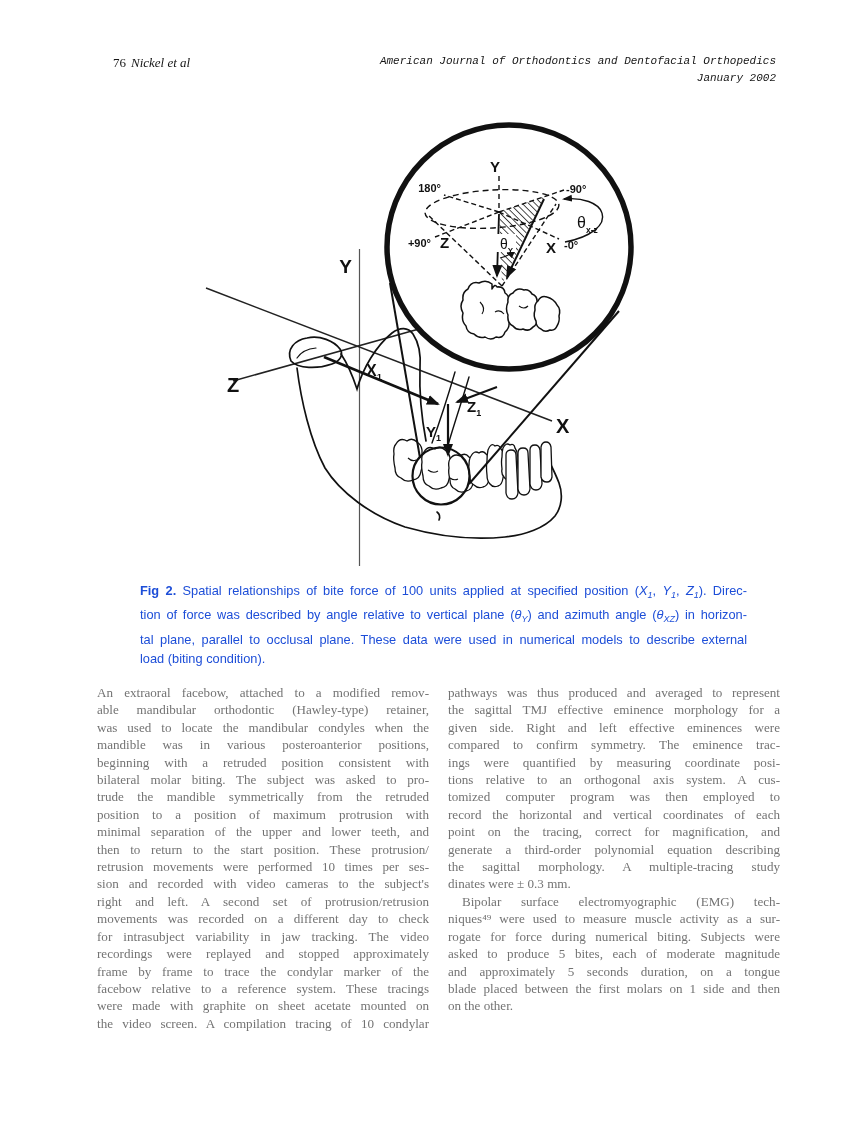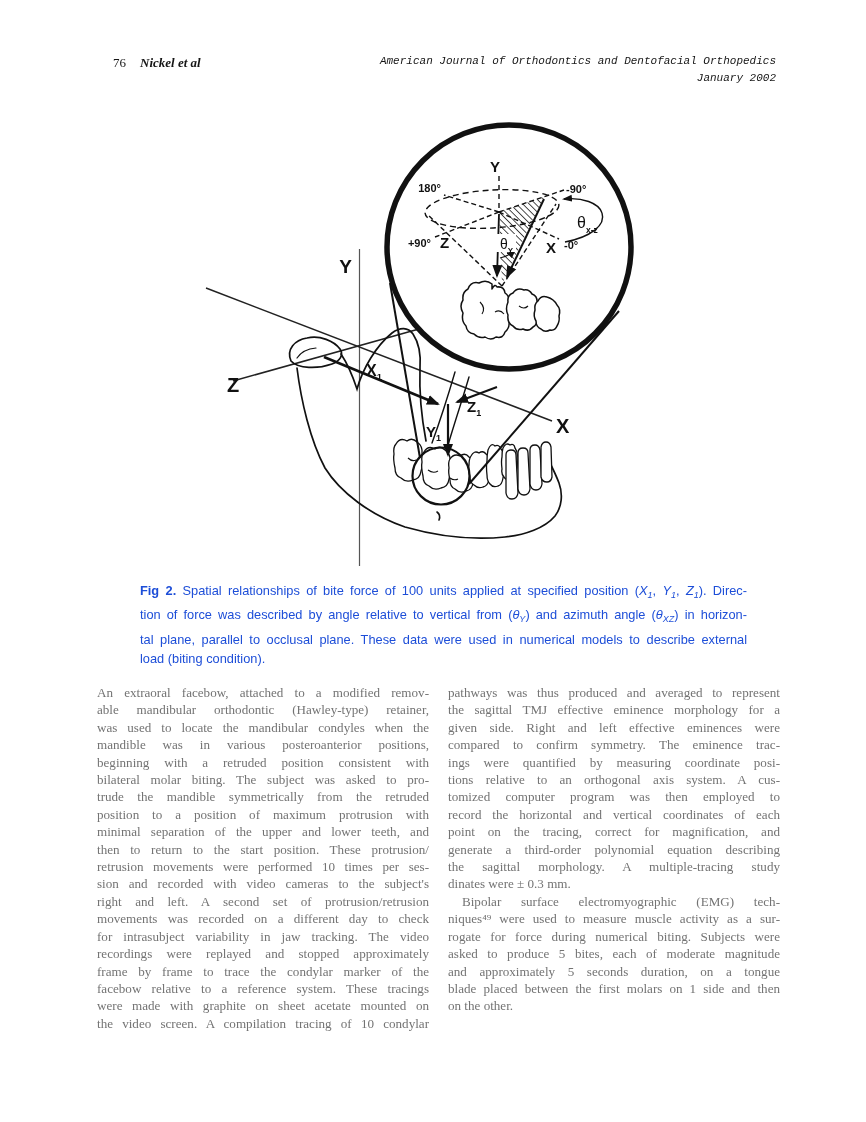--- a/index.html
+++ b/index.html
@@ -1,21 +1,21 @@
 <!DOCTYPE html>
 <html><head>
 <meta charset="utf-8">
 <style>
   html,body{margin:0;padding:0;background:#e8e8e8;}
   .page{position:relative;width:866px;height:1122px;background:#ffffff;color:#151515;
         font-family:"Liberation Serif",serif;overflow:hidden;}
   
   .hdr-left{position:absolute;left:97px;top:55px;font-size:13px;white-space:nowrap;}
   .hdr-left .pg{font-weight:normal;margin-left:16px;}
-  .hdr-left .auth{font-style:italic;margin-left:14px;font-weight:bold;}
+  .hdr-left .auth{font-style:italic;margin-left:5px;}
   .hdr-right{position:absolute;right:90px;top:53px;text-align:right;font-style:italic;
              font-size:11px;line-height:16.5px;white-space:nowrap;font-family:Liberation Mono, monospace;}
   
   .fig-svg{position:absolute;left:0;top:0;width:866px;height:1122px;pointer-events:none;}
   .fig-svg text{font-family:"Liberation Sans",sans-serif;fill:#111;}
   
   .caption{position:absolute;left:140px;top:581px;width:607px;
            font-family:"Liberation Sans",sans-serif;font-size:12.8px;line-height:19.3px;color:#1d4ed8;}
   .caption .b{font-weight:bold;}
   .caption .i{font-style:italic;}
@@ -146,21 +146,21 @@
       <text x="546" y="253" font-size="15" font-weight="bold">X</text>
       <text x="564" y="249" font-size="11" font-weight="bold">-0°</text>
       <text x="577" y="228" font-size="16" font-family="Liberation Serif,serif"><tspan>θ</tspan><tspan dy="4.5" font-size="8.5" font-weight="bold" font-family="Liberation Sans,sans-serif">x-z</tspan></text>
       <rect x="495" y="234" width="21" height="18" fill="#fff"></rect>
       <text x="500" y="249" font-size="14" font-family="Liberation Serif,serif"><tspan>θ</tspan><tspan dy="4" font-size="8" font-weight="bold" font-family="Liberation Sans,sans-serif">Y</tspan></text>
     </g>
   </svg>
 
   <div class="caption">
       <div class="bl jl"><span class="b ">Fig 2.</span><span class=""> Spatial relationships of bite force of 100 units applied at specified position (</span><span class="i ">X</span><span class="i sb">1</span><span class="">, </span><span class="i ">Y</span><span class="i sb">1</span><span class="">, </span><span class="i ">Z</span><span class="i sb">1</span><span class="">). Direc-</span></div>
-      <div class="bl jl"><span class="">tion of force was described by angle relative to vertical from (</span><span class="i ">θ</span><span class="i sb">Y</span><span class="">) and azimuth angle (</span><span class="i ">θ</span><span class="i sb">XZ</span><span class="">) in horizon-</span></div>
+      <div class="bl jl"><span class="">tion of force was described by angle relative to vertical plane (</span><span class="i ">θ</span><span class="i sb">Y</span><span class="">) and azimuth angle (</span><span class="i ">θ</span><span class="i sb">XZ</span><span class="">) in horizon-</span></div>
       <div class="bl jl"><span class="">tal plane, parallel to occlusal plane. These data were used in numerical models to describe external</span></div>
       <div class="bl"><span class="">load (biting condition).</span></div>
     </div>
 
   <div class="col col-left">
       <div class="bl jl">An extraoral facebow, attached to a modified remov-</div>
       <div class="bl jl">able mandibular orthodontic (Hawley-type) retainer,</div>
       <div class="bl jl">was used to locate the mandibular condyles when the</div>
       <div class="bl jl">mandible was in various posteroanterior positions,</div>
       <div class="bl jl">beginning with a retruded position consistent with</div>

